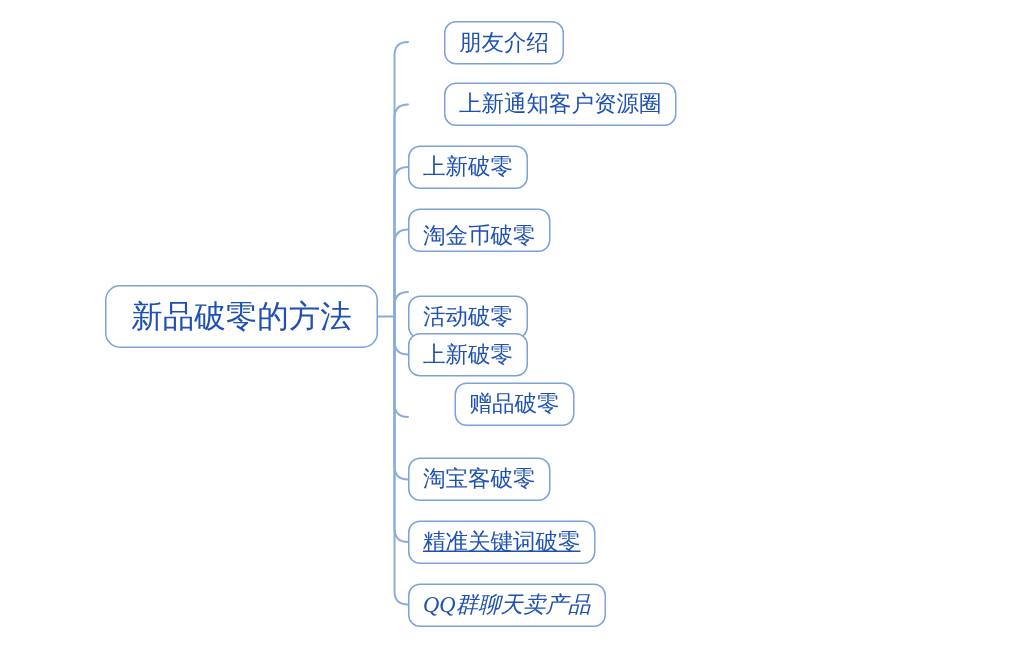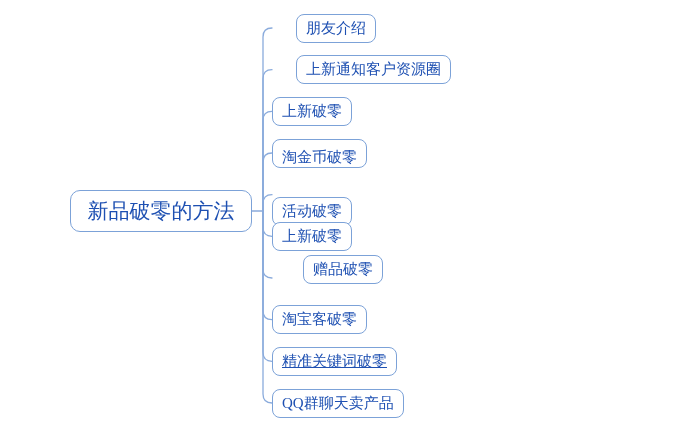--- a/index.html
+++ b/index.html
@@ -101,17 +101,17 @@
       </div>
       <div class="child-node" style="top: 255px; margin-left: 31px;">
         <span>赠品破零</span>
       </div>
       <div class="child-node" style="top: 305.167px;">
         <span>淘宝客破零</span>
       </div>
       <div class="child-node" style="top: 346.833px; text-decoration: underline;">
         <span>精准关键词破零</span>
       </div>
-      <div class="child-node" style="top: 388.5px;">
+      <div class="child-node" style="top: 388.5px; font-style: italic;">
         <span>QQ群聊天卖产品</span>
       </div>
     </div>
 </div>
 
 </body></html>

